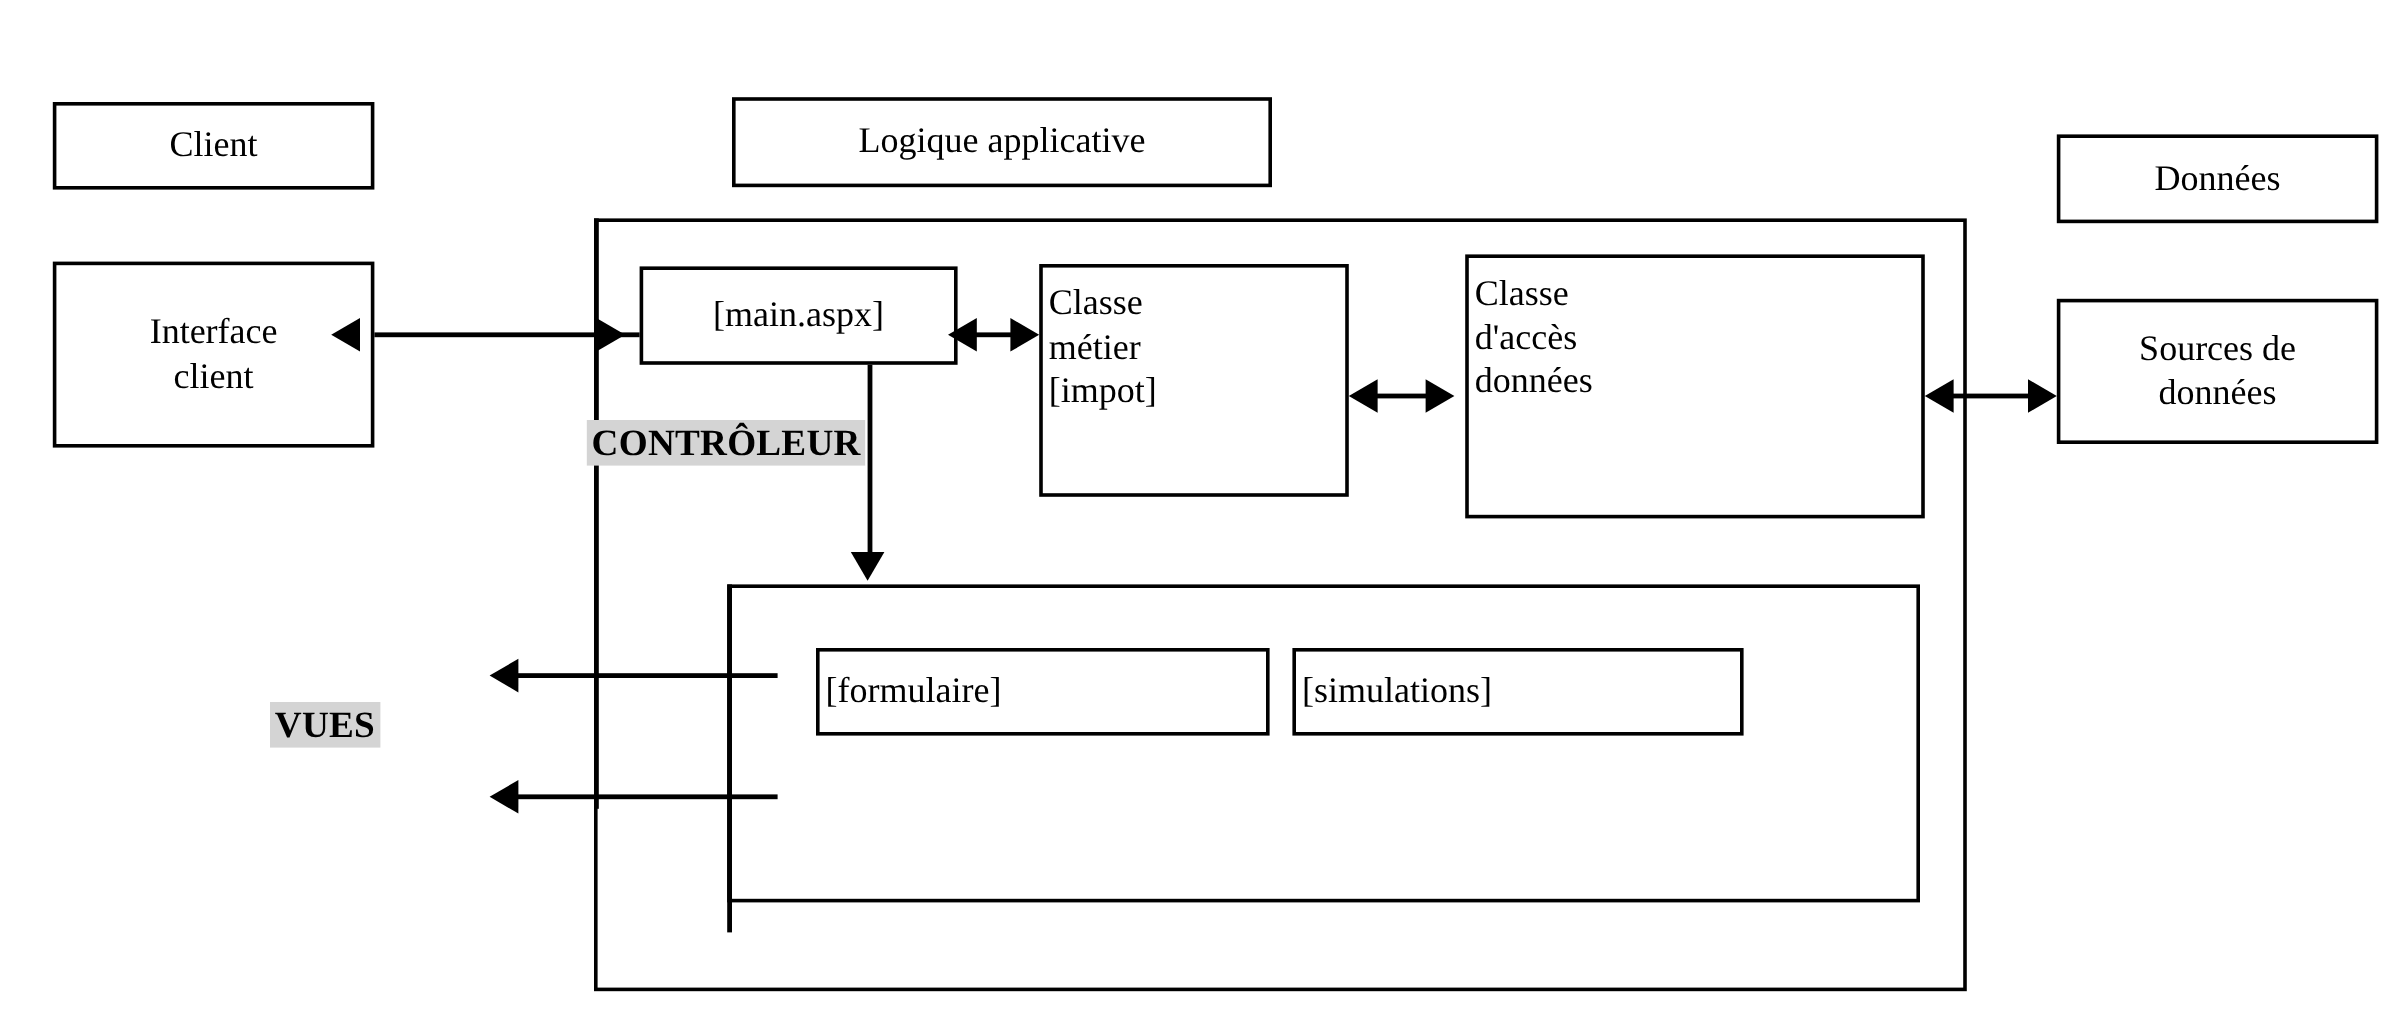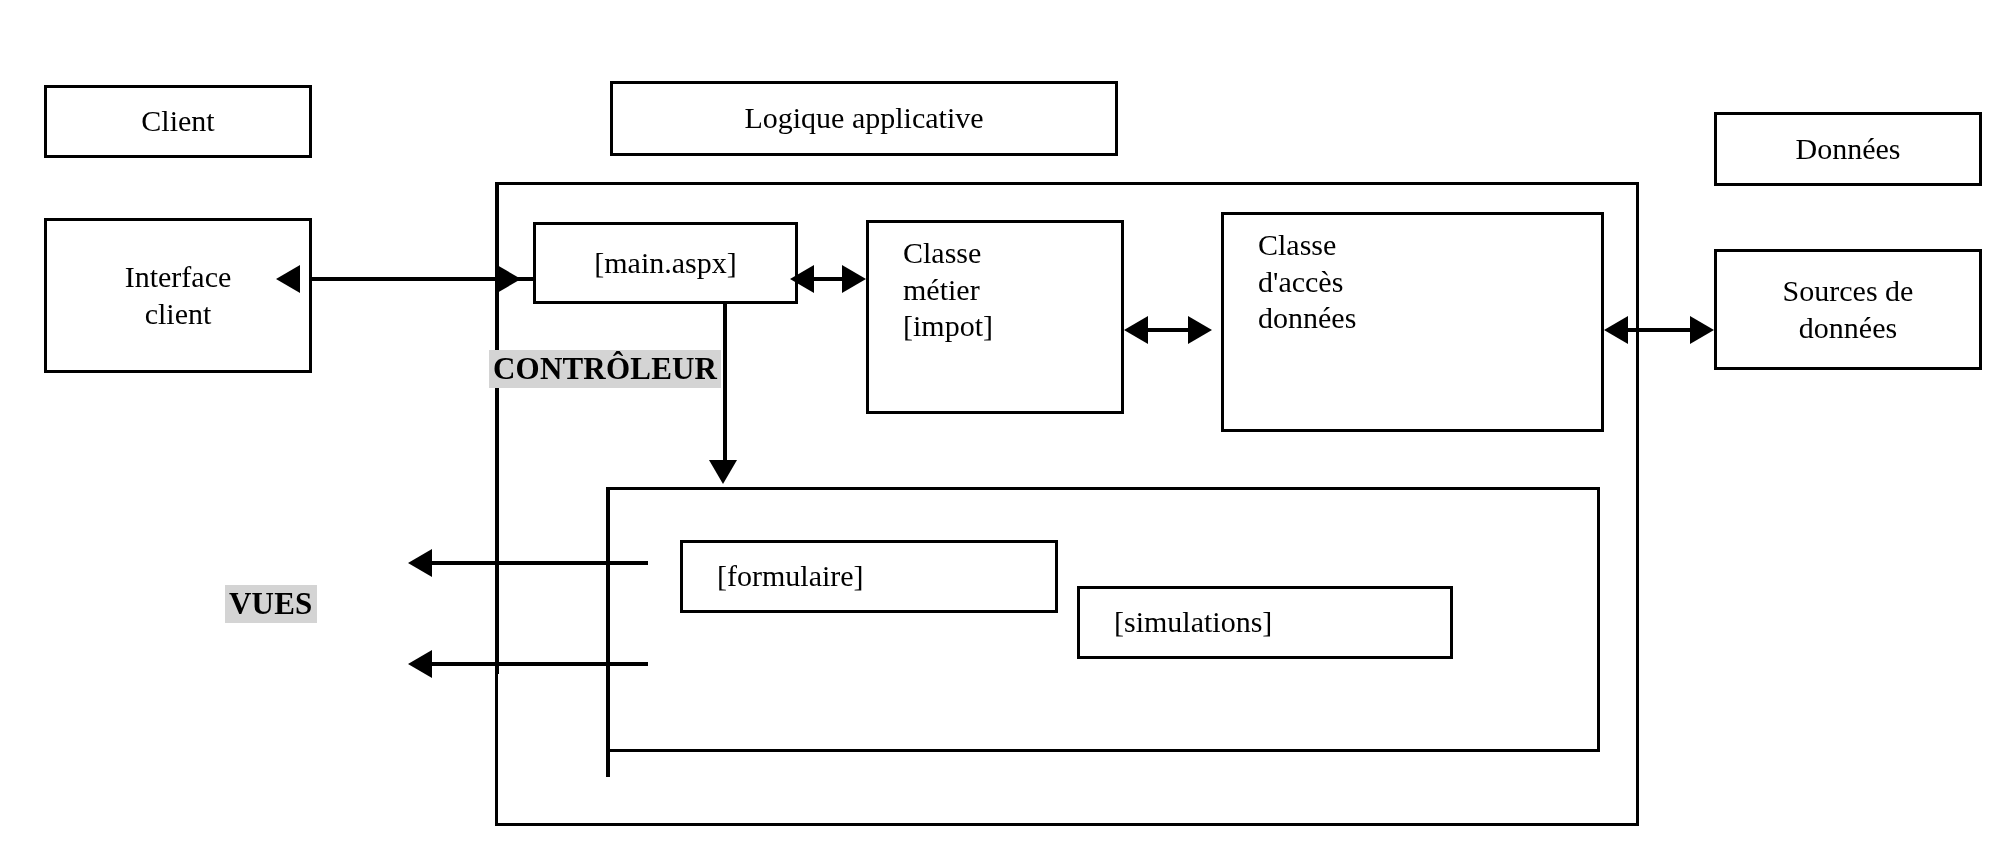--- a/index.html
+++ b/index.html
@@ -25,21 +25,21 @@
     align-items: center;
     justify-content: center;
     text-align: center;
     font-size: 30px;
     line-height: 1.22;
     color: #000000;
   }
   .box.left-align {
     justify-content: flex-start;
     text-align: left;
-    padding-left: 34px;
+    padding-left: 5px;
   }
   .box.top-align {
     align-items: flex-start;
     padding-top: 12px;
   }
   .container-box {
     position: absolute;
     box-sizing: border-box;
     border: 3px solid #000000;
     background: transparent;
@@ -88,21 +88,21 @@
 </style>
 </head>
 <body>
 
 <div id="canvas">
 
   <div class="box" style="left:44px; top:85px; width:268px; height:73px;">
     <span>Client</span>
   </div>
 
-  <div class="box" style="left:610px; top:81px; width:508px; height:75px;">
+  <div class="box" style="left:610px; top:81px; width:450px; height:75px;">
     <span>Logique applicative</span>
   </div>
 
   <div class="box" style="left:1714px; top:112px; width:268px; height:74px;">
     <span>Données</span>
   </div>
 
   <div class="box" style="left:44px; top:218px; width:268px; height:155px; flex-direction:column;">
     <span>Interface</span>
     <span>client</span>
@@ -130,21 +130,21 @@
     <span>d'accès</span>
     <span>données</span>
   </div>
 
   <div class="container-box" style="left:606px; top:487px; width:994px; height:265px;"></div>
 
   <div class="box left-align" style="left:645px; top:540px; width:378px; height:73px;margin-left:35px;">
     <span>[formulaire]</span>
   </div>
 
-  <div class="box left-align" style="left:1077px; top:540px; width:376px; height:73px;margin-top:46px;">
+  <div class="box left-align" style="left:1077px; top:540px; width:376px; height:73px;">
     <span>[simulations]</span>
   </div>
 
 
   <div class="vline" style="left:495px; top:182px; height:492px;"></div>
 
   <div class="hline" style="left:312px; top:277px; width:221px;"></div>
   <div class="arrow arrow-left" style="left:276px; top:265px;"></div>
   <div class="arrow arrow-right" style="left:497px; top:265px;"></div>
 

